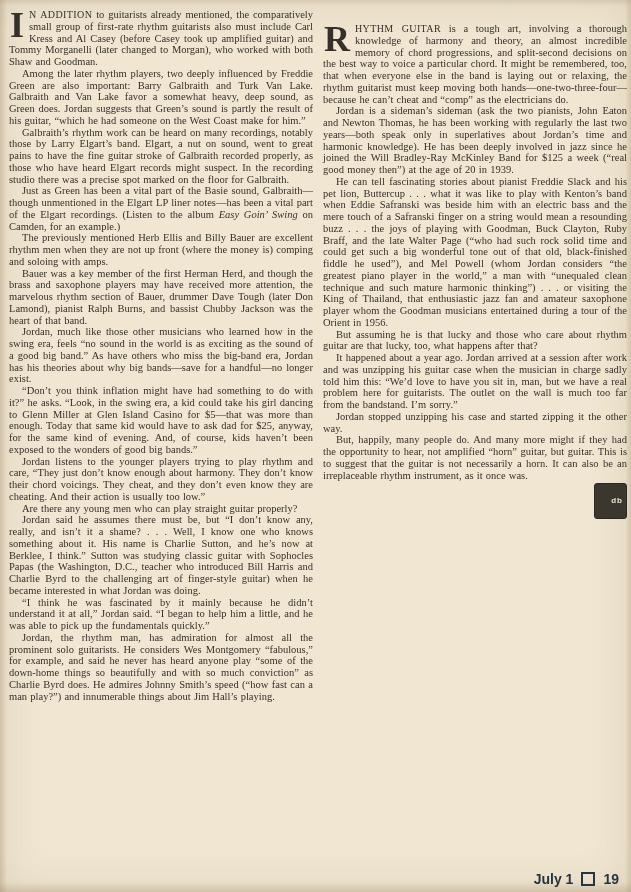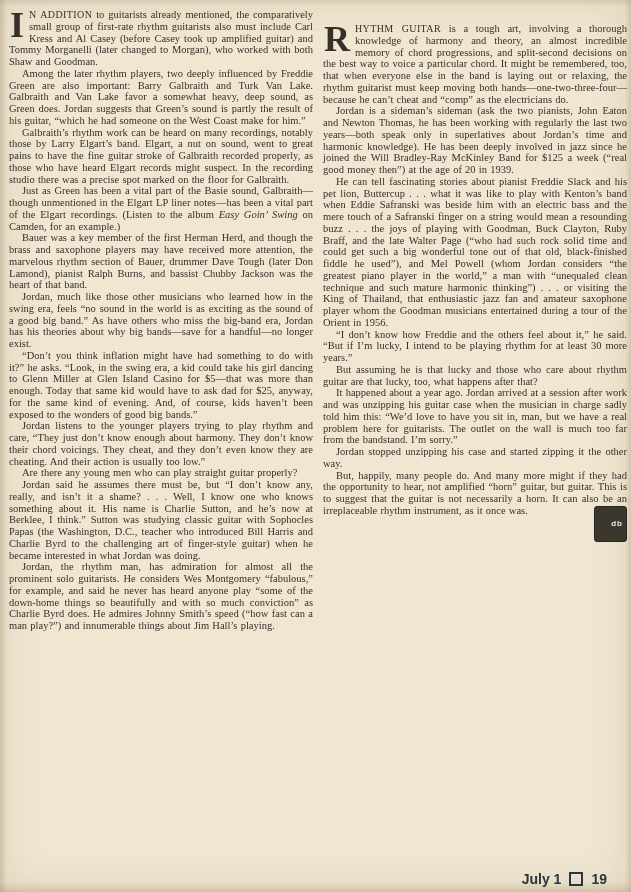--- a/index.html
+++ b/index.html
@@ -58,26 +58,26 @@
     float: right;
     background: #3c372e;
     color: #efe6d1;
     font-family: "Liberation Sans", sans-serif;
     font-weight: bold;
     font-size: 8px;
     line-height: 10px;
     padding: 12px 3px;
     border-radius: 3px;
     border: 1px solid #2a2620;
-    margin-top: 1px;
+    margin-top: 13px;
     letter-spacing: 1px;
   }
   .footer {
     position: absolute;
-    right: 24px;
+    right: 12px;
     bottom: 5px;
     font-family: "Liberation Sans", sans-serif;
     font-weight: bold;
     font-size: 14px;
     color: #263540;
     display: flex;
     align-items: center;
     gap: 8px;
     justify-content: flex-end;
   }
@@ -91,33 +91,34 @@
 </head>
 <body>
 
 <div class="page" style="background-color: rgb(240, 230, 209);">
   <div class="columns">
     <div class="column">
         <p class="para no-indent"><span class="dropcap">I</span><span class="smallcaps">N ADDITION</span><span> to guitarists already mentioned, the comparatively small group of first-rate rhythm guitarists also must include Carl Kress and Al Casey (before Casey took up amplified guitar) and Tommy Morganelli (later changed to Morgan), who worked with both Shaw and Goodman.</span></p>
         <p class="para"><span>Among the later rhythm players, two deeply influenced by Freddie Green are also important: Barry Galbraith and Turk Van Lake. Galbraith and Van Lake favor a somewhat heavy, deep sound, as Green does. Jordan suggests that Green’s sound is partly the result of his guitar, “which he had someone on the West Coast make for him.”</span></p>
         <p class="para"><span>Galbraith’s rhythm work can be heard on many recordings, notably those by Larry Elgart’s band. Elgart, a nut on sound, went to great pains to have the fine guitar stroke of Galbraith recorded properly, as those who have heard Elgart records might suspect. In the recording studio there was a precise spot marked on the floor for Galbraith.</span></p>
         <p class="para"><span>Just as Green has been a vital part of the Basie sound, Galbraith—though unmentioned in the Elgart LP liner notes—has been a vital part of the Elgart recordings. (Listen to the album </span><span class="italic">Easy Goin’ Swing</span><span> on Camden, for an example.)</span></p>
+        <p class="para"><span>The previously mentioned Herb Ellis and Billy Bauer are excellent rhythm men when they are not up front (where the money is) comping and soloing with amps.</span></p>
         <p class="para"><span>Bauer was a key member of the first Herman Herd, and though the brass and saxophone players may have received more attention, the marvelous rhythm section of Bauer, drummer Dave Tough (later Don Lamond), pianist Ralph Burns, and bassist Chubby Jackson was the heart of that band.</span></p>
         <p class="para"><span>Jordan, much like those other musicians who learned how in the swing era, feels “no sound in the world is as exciting as the sound of a good big band.” As have others who miss the big-band era, Jordan has his theories about why big bands—save for a handful—no longer exist.</span></p>
         <p class="para"><span>“Don’t you think inflation might have had something to do with it?” he asks. “Look, in the swing era, a kid could take his girl dancing to Glenn Miller at Glen Island Casino for $5—that was more than enough. Today that same kid would have to ask dad for $25, anyway, for the same kind of evening. And, of course, kids haven’t been exposed to the wonders of good big bands.”</span></p>
         <p class="para"><span>Jordan listens to the younger players trying to play rhythm and care, “They just don’t know enough about harmony. They don’t know their chord voicings. They cheat, and they don’t even know they are cheating. And their action is usually too low.”</span></p>
         <p class="para"><span>Are there any young men who can play straight guitar properly?</span></p>
         <p class="para"><span>Jordan said he assumes there must be, but “I don’t know any, really, and isn’t it a shame? . . . Well, I know one who knows something about it. His name is Charlie Sutton, and he’s now at Berklee, I think.” Sutton was studying classic guitar with Sophocles Papas (the Washington, D.C., teacher who introduced Bill Harris and Charlie Byrd to the challenging art of finger-style guitar) when he became interested in what Jordan was doing.</span></p>
+        <p class="para"><span>“I think he was fascinated by it mainly because he didn’t understand it at all,” Jordan said. “I began to help him a little, and he was able to pick up the fundamentals quickly.”</span></p>
         <p class="para"><span>Jordan, the rhythm man, has admiration for almost all the prominent solo guitarists. He considers Wes Montgomery “fabulous,” for example, and said he never has heard anyone play “some of the down-home things so beautifully and with so much conviction” as Charlie Byrd does. He admires Johnny Smith’s speed (“how fast can a man play?”) and innumerable things about Jim Hall’s playing.</span></p>
       </div>
     <div class="column">
         <p class="para no-indent gap-before"><span class="dropcap">R</span><span class="smallcaps">HYTHM GUITAR</span><span> is a tough art, involving a thorough knowledge of harmony and theory, an almost incredible memory of chord progressions, and split-second decisions on the best way to voice a particular chord. It might be remembered, too, that when everyone else in the band is laying out or relaxing, the rhythm guitarist must keep moving both hands—one-two-three-four—because he can’t cheat and “comp” as the electricians do.</span></p>
         <p class="para"><span>Jordan is a sideman’s sideman (ask the two pianists, John Eaton and Newton Thomas, he has been working with regularly the last two years—both speak only in superlatives about Jordan’s time and harmonic knowledge). He has been deeply involved in jazz since he joined the Will Bradley-Ray McKinley Band for $125 a week (“real good money then”) at the age of 20 in 1939.</span></p>
         <p class="para"><span>He can tell fascinating stories about pianist Freddie Slack and his pet lion, Buttercup . . . what it was like to play with Kenton’s band when Eddie Safranski was beside him with an electric bass and the mere touch of a Safranski finger on a string would mean a resounding buzz . . . the joys of playing with Goodman, Buck Clayton, Ruby Braff, and the late Walter Page (“who had such rock solid time and could get such a big wonderful tone out of that old, black-finished fiddle he used”), and Mel Powell (whom Jordan considers “the greatest piano player in the world,” a man with “unequaled clean technique and such mature harmonic thinking”) . . . or visiting the King of Thailand, that enthusiastic jazz fan and amateur saxophone player whom the Goodman musicians entertained during a tour of the Orient in 1956.</span></p>
-        <p class="para"><span>“I don’t know how Freddie and the others feel about it,” he said. “But if I’m lucky, I intend to be playing rhythm for at least 30 more years.”</span></p>
         <p class="para"><span>But assuming he is that lucky and those who care about rhythm guitar are that lucky, too, what happens after that?</span></p>
         <p class="para"><span>It happened about a year ago. Jordan arrived at a session after work and was unzipping his guitar case when the musician in charge sadly told him this: “We’d love to have you sit in, man, but we have a real problem here for guitarists. The outlet on the wall is much too far from the bandstand. I’m sorry.”</span></p>
         <p class="para"><span>Jordan stopped unzipping his case and started zipping it the other way.</span></p>
         <p class="para"><span>But, happily, many people do. And many more might if they had the opportunity to hear, not amplified “horn” guitar, but guitar. This is to suggest that the guitar is not necessarily a horn. It can also be an irreplaceable rhythm instrument, as it once was.</span><span class="db-badge">db</span></p>
       </div>
   </div>
   <div class="footer" style="color: rgb(38, 53, 64);">
     <span>July 1</span>
     <span class="footer-checkbox"></span>
     <span>19</span>

